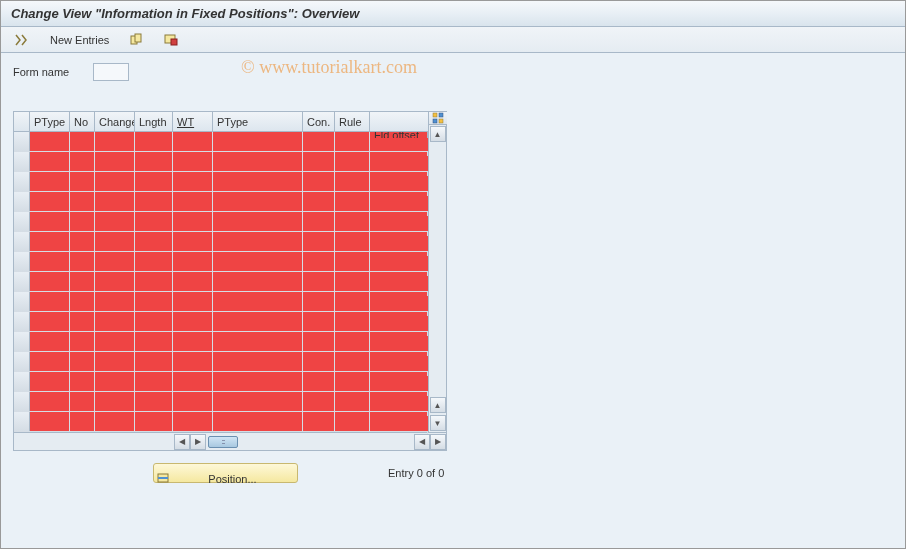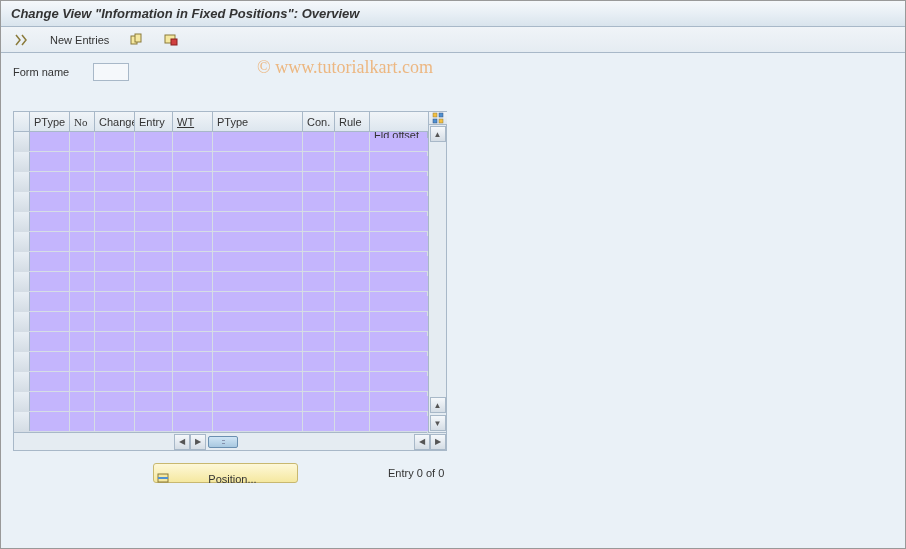--- a/index.html
+++ b/index.html
@@ -70,21 +70,21 @@
       height: 18px;
       border: 1px solid #a8b8c8;
       background: #f5f8fb;
       padding: 1px 2px;
       font-size: 11px;
     }
     .grid-container {
       margin-top: 6px;
       display: inline-block;
       border: 1px solid #a8b8c8;
-      background: #c4b5fd;
+      background: #ef4444;
     }
     .grid-wrapper {
       display: flex;
     }
     .grid-left {
       display: flex;
       flex-direction: column;
     }
     .grid-header {
       display: flex;
@@ -121,21 +121,21 @@
       background: linear-gradient(to bottom, #e8eef4 0%, #d5dde5 100%);
       border-right: 1px solid #a8b8c8;
       cursor: pointer;
     }
     .grid-cell {
       border-right: 1px solid #d5dde5;
       padding: 2px;
       font-size: 11px;
     }
     .col-ptype { width: 40px; }
-    .col-no { width: 25px; font-family: Liberation Serif, serif; }
+    .col-no { width: 25px; }
     .col-offset { width: 40px; }
     .col-lngth { width: 38px; }
     .col-wt { width: 40px; text-decoration: underline; }
     .col-field { width: 90px; }
     .col-con { width: 32px; }
     .col-rule { width: 35px; }
     .col-fldoffset { width: 58px; margin-top: 20px; }
     .settings-col {
       width: 18px;
       background: linear-gradient(to bottom, #f0f4f8 0%, #dde6ee 100%);
@@ -232,21 +232,21 @@
       flex: 1;
       text-align: center;
     }
     .entry-text {
       font-size: 11px;
       color: #333;
     }
     .watermark {
       position: absolute;
       top: 4px;
-      left: 256px;
+      left: 240px;
       font-size: 18px;
       color: rgba(239, 134, 31, 0.55);
       font-family: Georgia, serif;
       pointer-events: none;
       z-index: 100;
     }
   </style>
 </head>
 <body>
 
@@ -284,21 +284,21 @@
   </div>
 
   <div class="grid-container">
     <div class="grid-wrapper">
       <div class="grid-left">
         <div class="grid-header">
           <div class="row-selector-header"></div>
           <div class="grid-header-cell col-ptype">PType</div>
           <div class="grid-header-cell col-no">No</div>
           <div class="grid-header-cell col-offset">Change</div>
-          <div class="grid-header-cell col-lngth">Entry</div>
+          <div class="grid-header-cell col-lngth">Lngth</div>
           <div class="grid-header-cell col-wt">WT</div>
           <div class="grid-header-cell col-field">PType</div>
           <div class="grid-header-cell col-con">Con.</div>
           <div class="grid-header-cell col-rule">Rule</div>
           <div class="grid-header-cell col-fldoffset">Fld offset</div>
         </div>
         <div class="grid-body" id="grid-body">
             <div class="grid-row">
               <div class="row-selector"></div>
               <div class="grid-cell col-ptype"></div>

